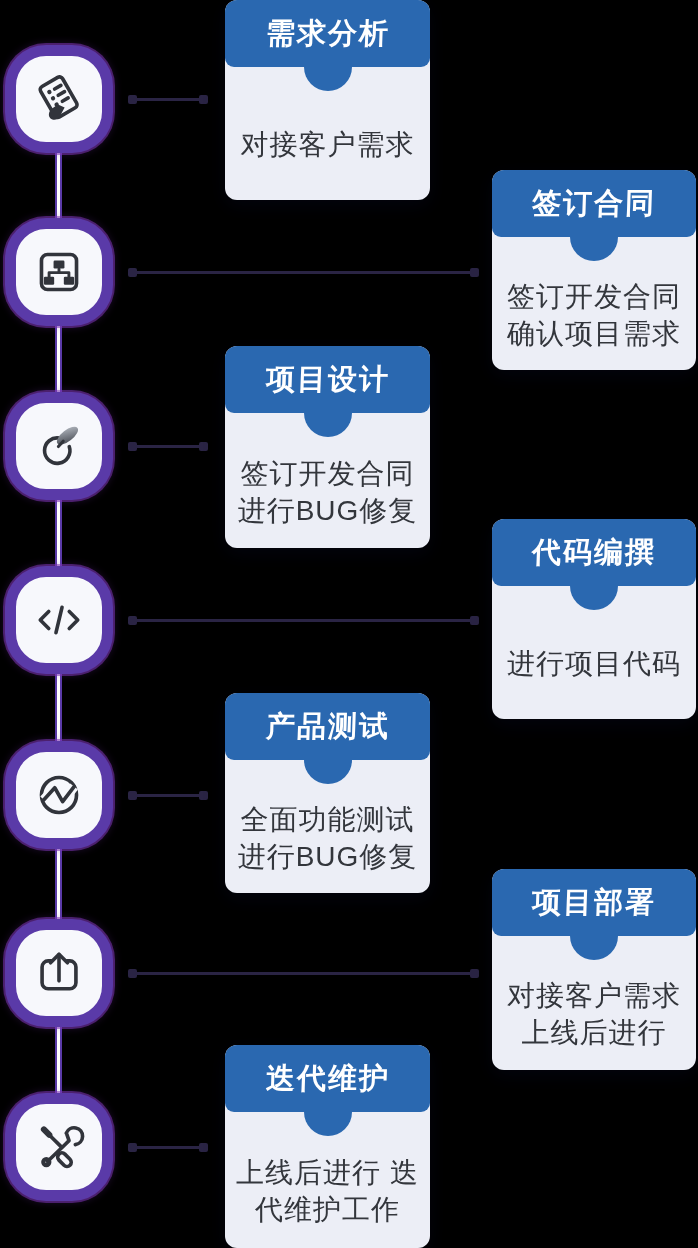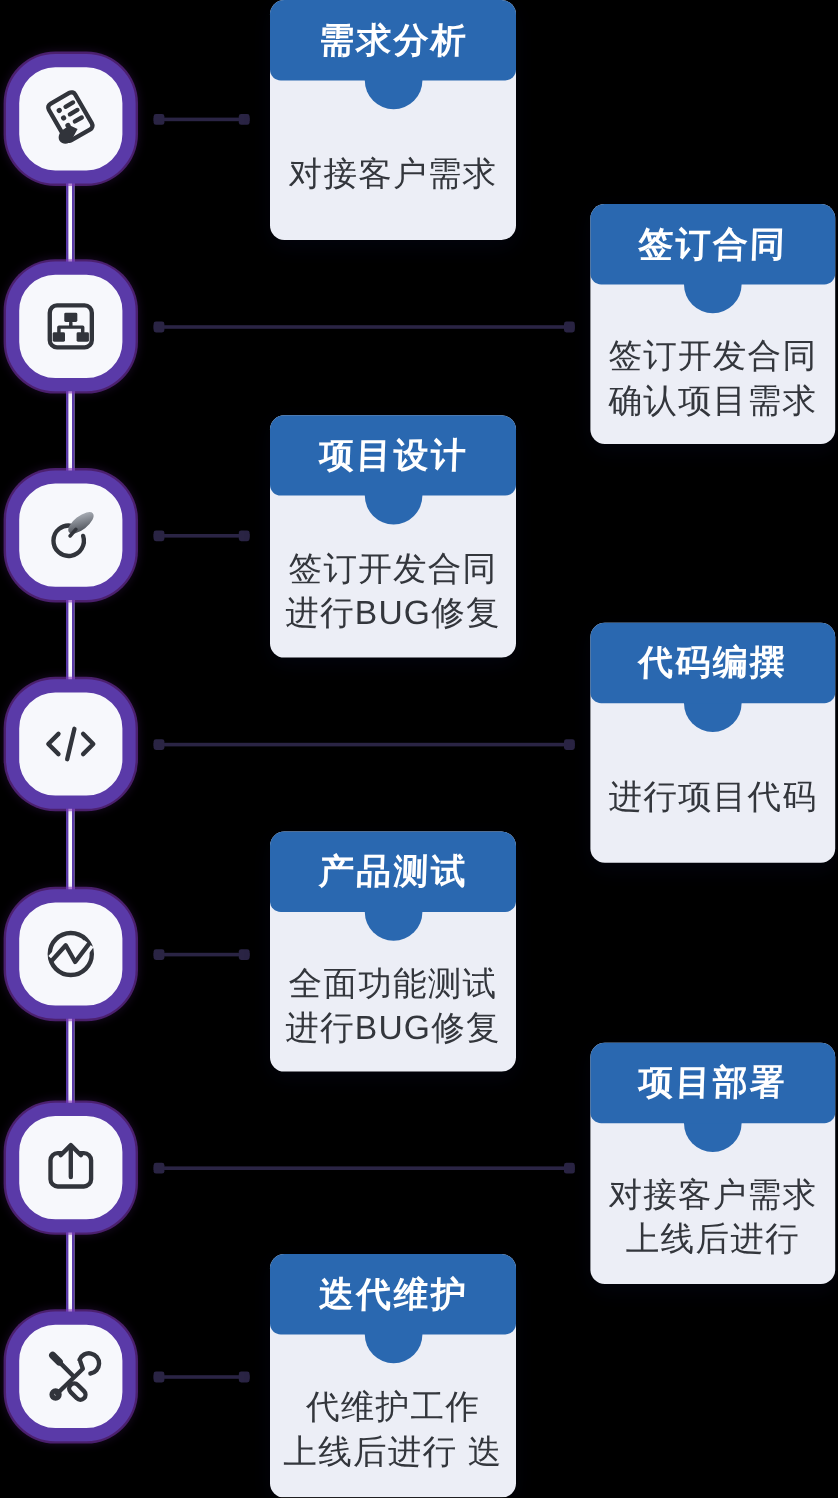--- a/index.html
+++ b/index.html
@@ -262,18 +262,18 @@
       <circle cx="13.5" cy="36.5" r="2.5" stroke-width="3.5"></circle>
     </svg>
   </div>
   <div class="connector short" style="top:1146px"></div>
   <div class="card" style="left:225px;top:1045px;width:205px;height:203px">
     <div class="card-header">
       <div class="card-title">迭代维护</div>
     </div>
     <div class="bump"></div>
     <div class="card-body">
+      <span class="card-line">上线后进行 迭</span>
       <span class="card-line">代维护工作</span>
-      <span class="card-line">上线后进行 迭</span>
     </div>
   </div>
 
 </div>
 
 </body></html>

